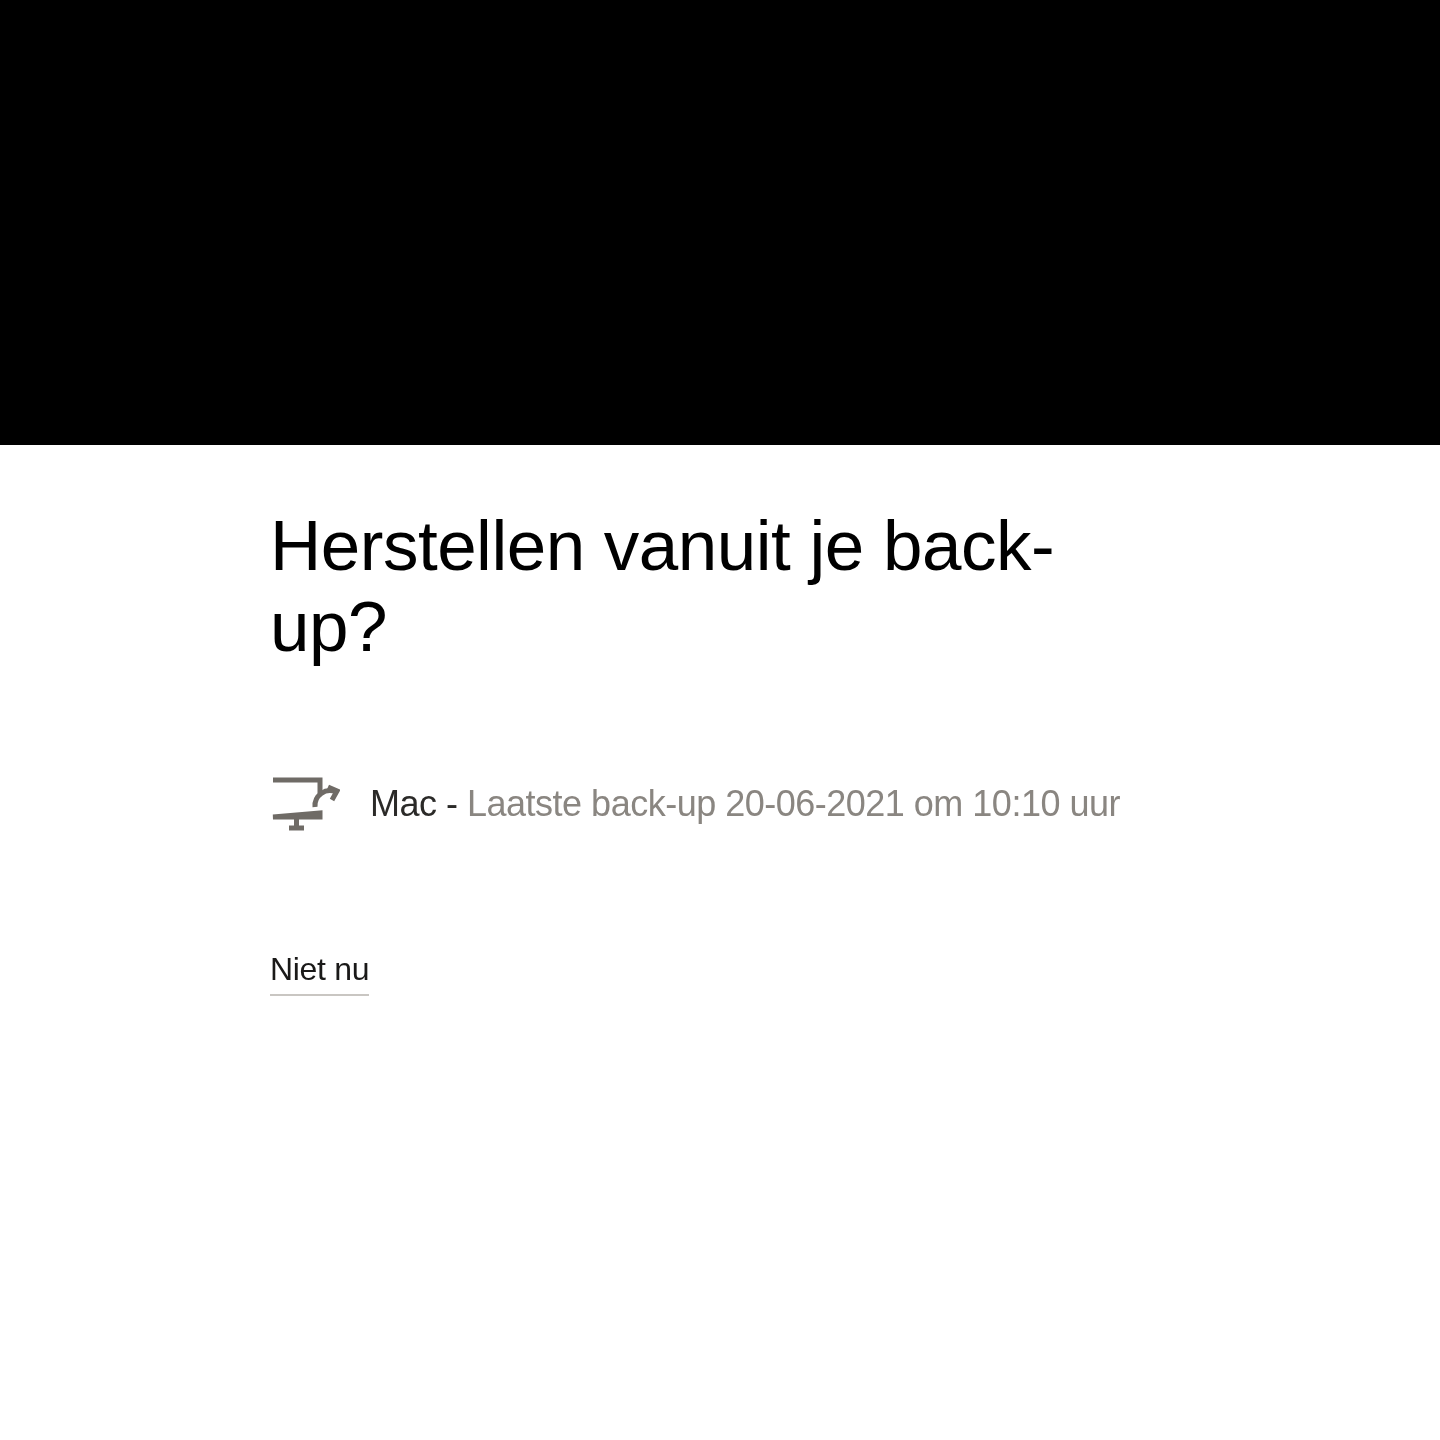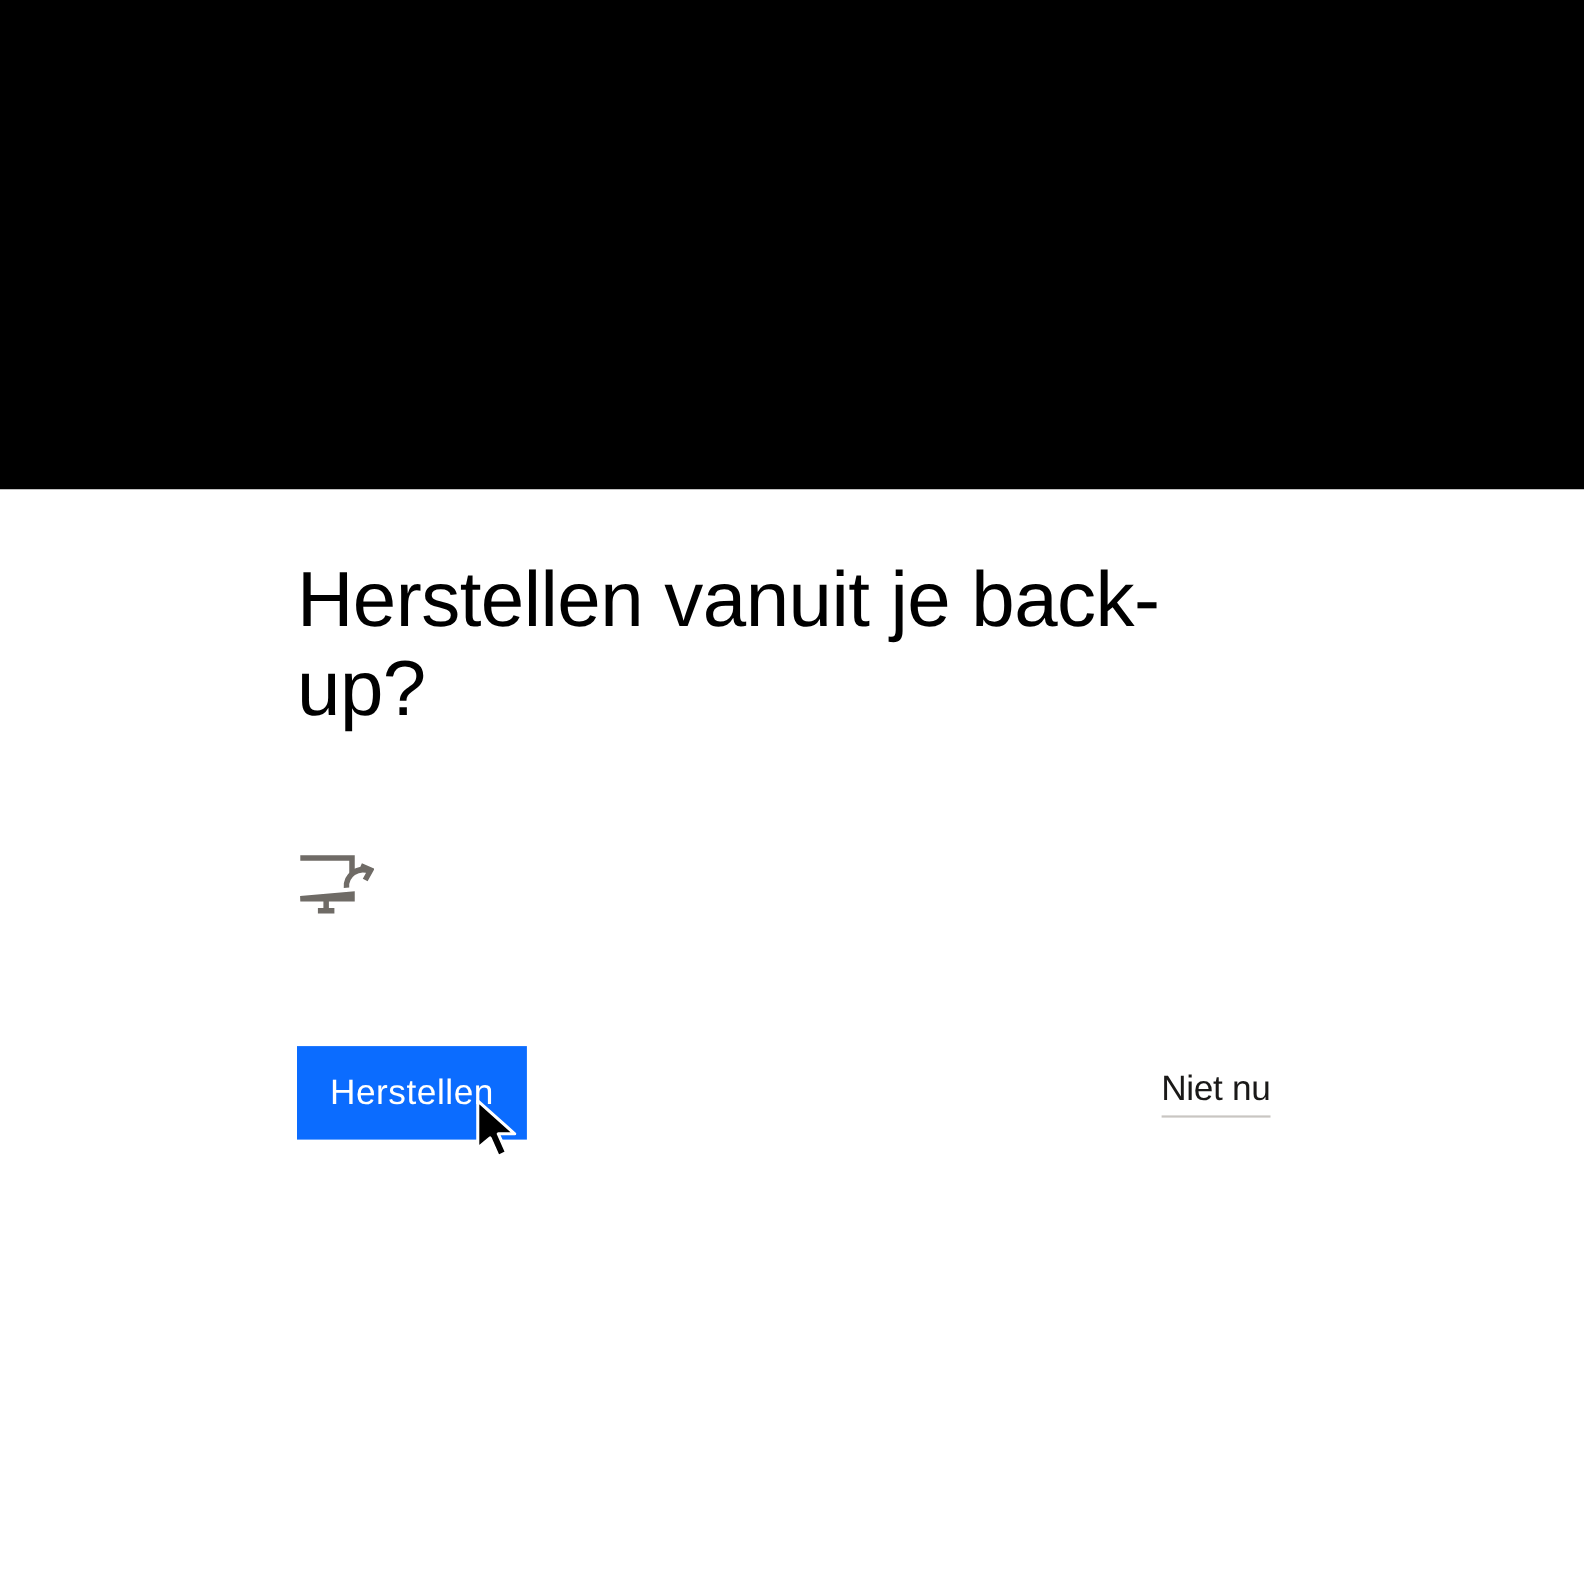--- a/index.html
+++ b/index.html
@@ -117,27 +117,22 @@
 
         <path d="M3 3 H50 V18 M50 36 V40 H3 Z"></path>
 
         <line x1="19" y1="51" x2="34" y2="51"></line>
         <line x1="26.5" y1="40" x2="26.5" y2="51"></line>
 
         <path d="M45 30 A15 15 0 0 1 66 15" fill="none"></path>
         <path d="M58 10 L67 14 L62 23" fill="none"></path>
       </svg>
     </span>
+    <div class="backup-text">
+      <span class="device-name">Mac</span><span class="separator"> - </span><span class="backup-detail">Laatste back-up 20-06-2021 om 10:10 uur</span>
+    </div>
   </div>
 
   <div class="button-row">
-    <div class="restore-button-wrap">
-      <button class="primary-button">Herstellen</button>
-      <span class="cursor-icon">
-        <svg viewBox="0 0 24 30">
-          <path d="M2 1 L2 24 L8 19 L12 28 L16 26 L12 17 L20 17 Z" fill="#000000" stroke="#ffffff" stroke-width="1.5" stroke-linejoin="round"></path>
-        </svg>
-      </span>
-    </div>
     <a class="secondary-link">Niet nu</a>
   </div>
 
 </div>
 
 </body></html>

